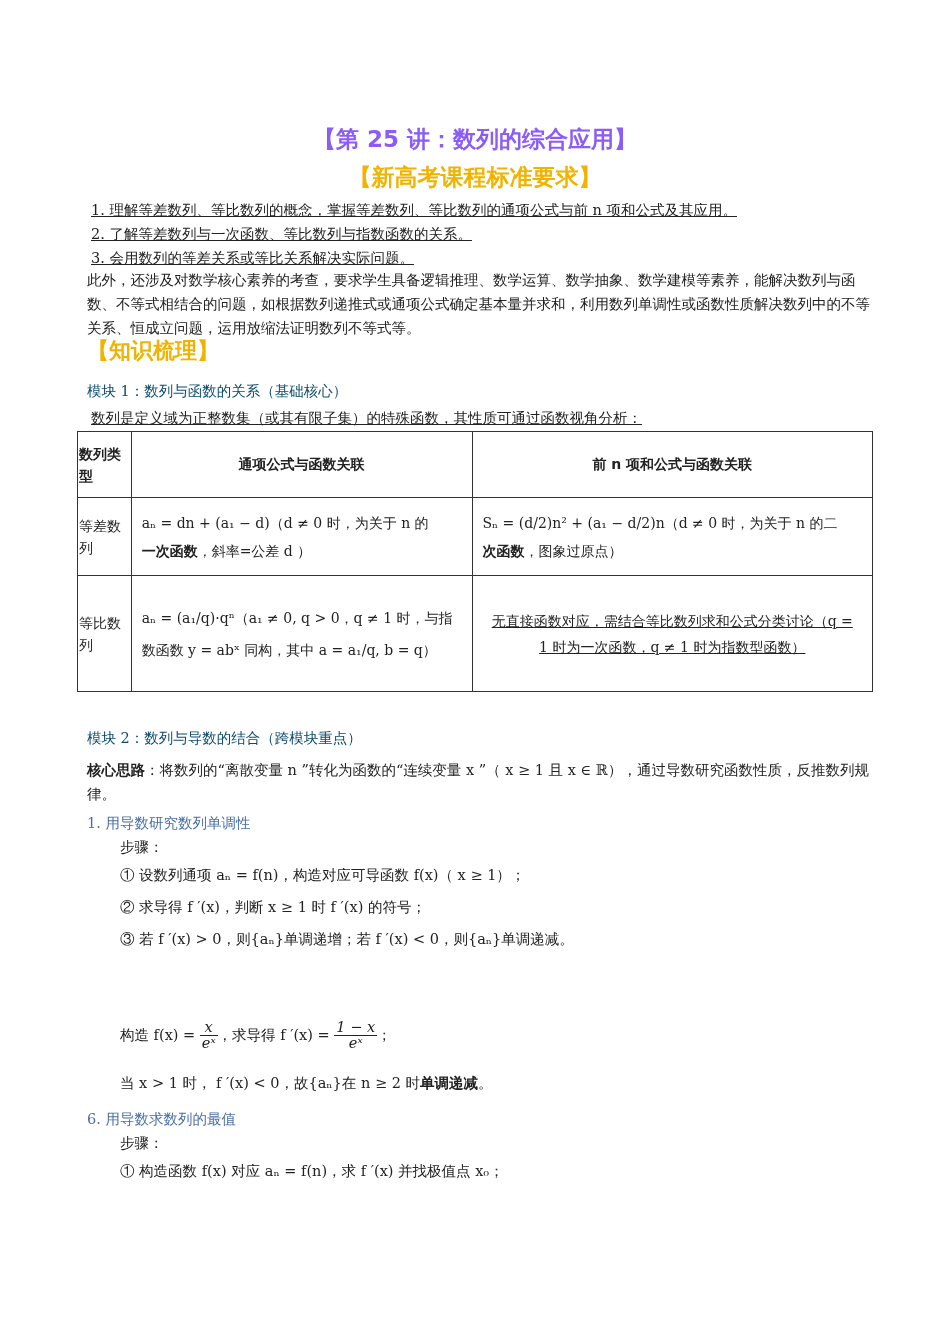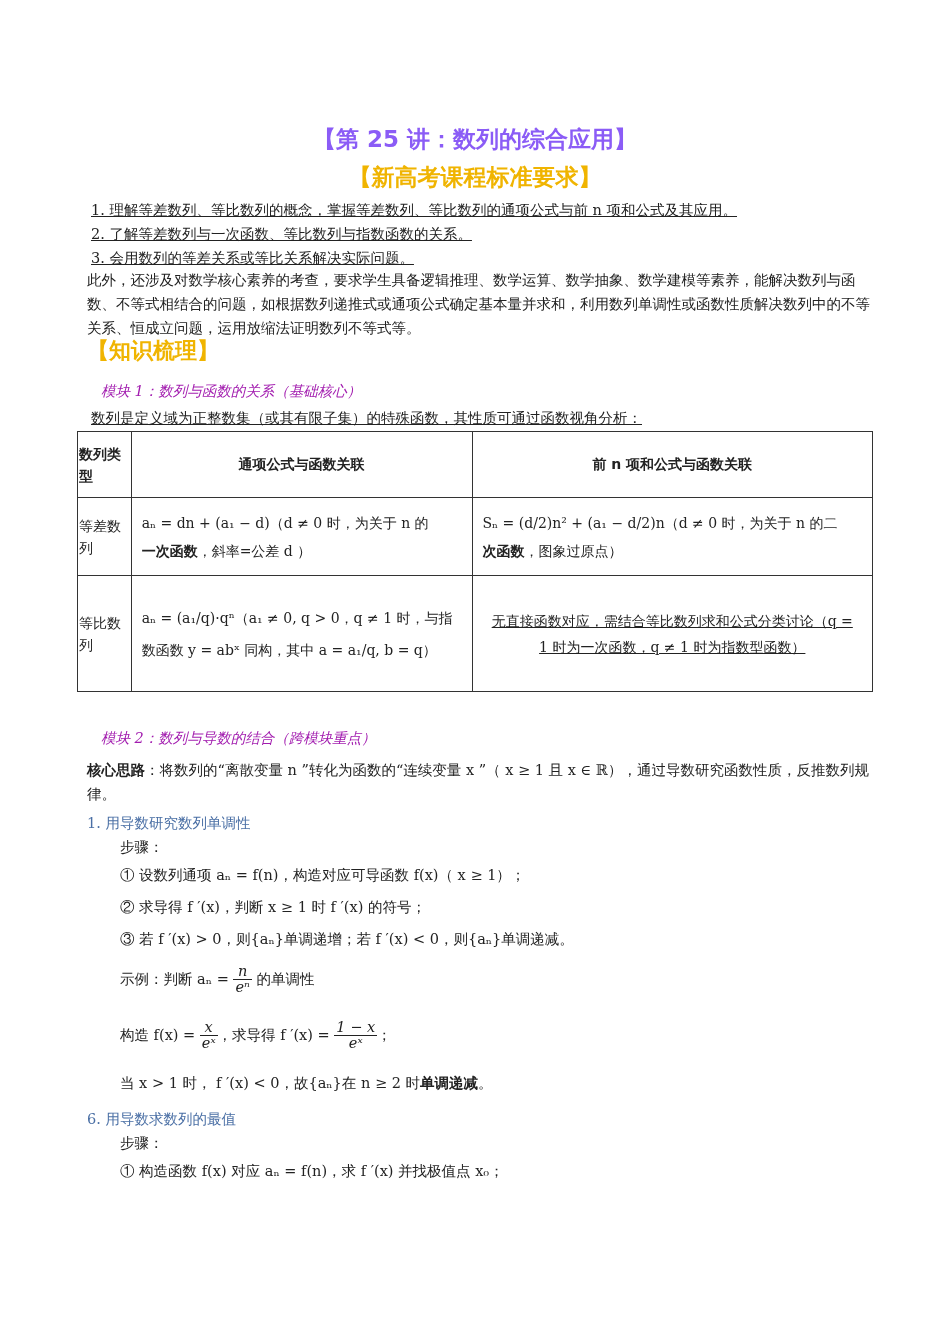--- a/index.html
+++ b/index.html
@@ -4,21 +4,21 @@
 <style>
   html, body { margin: 0; padding: 0; background: #ffffff; }
   body { width: 950px; height: 1344px; position: relative; font-family: "DejaVu Serif", "Liberation Serif", serif; color: #222; overflow: hidden; }
   .page { position: absolute; left: 0; top: 0; width: 950px; height: 1344px; }
   .title { position: absolute; left: 0; width: 950px; text-align: center; font-family: "DejaVu Sans", "Liberation Sans", sans-serif; font-weight: bold; }
   .t1 { top: 124px; font-size: 23px; color: #8b5cf6; }
   .t2 { top: 162px; font-size: 23px; color: #f0b400; }
   .line { position: absolute; left: 91px; font-size: 14.5px; line-height: 20px; white-space: nowrap; text-decoration: underline; }
   .para { position: absolute; left: 87px; width: 790px; font-size: 14.5px; line-height: 24px; }
   .h-know { position: absolute; left: 87px; top: 336px; font-size: 22px; font-weight: bold; color: #f0b400; font-family: "DejaVu Sans", "Liberation Sans", sans-serif; }
-  .module { position: absolute; left: 101px; font-size: 14.5px; color: #a21caf; font-style: italic; }
+  .module { position: absolute; left: 87px; font-size: 14.5px; color: #0c4a6e; }
   .sub { position: absolute; left: 87px; font-size: 14.5px; color: #4a6fa5; }
   .step { position: absolute; left: 120px; font-size: 14.5px; white-space: nowrap; }
   table { position: absolute; left: 77px; top: 431px; width: 796px; border-collapse: collapse; font-size: 14px; }
   td, th { border: 1px solid #333; vertical-align: middle; }
   th { font-weight: bold; font-size: 14px; font-family: "DejaVu Sans", sans-serif; }
   .c0 { width: 54px; text-align: left; line-height: 22px; }
   .c1 { width: 344px; }
   .c2 { width: 394px; }
   .frac { display: inline-block; vertical-align: middle; text-align: center; font-style: italic; line-height: 15px; }
   .frac .n { display: block; border-bottom: 1px solid #222; padding: 0 2px; }
@@ -76,23 +76,20 @@
   <div class="para" style="top:758px">
     <b class="k">核心思路</b><span>：将数列的“离散变量 n ”转化为函数的“连续变量 x ”（ x ≥ 1 且 x ∈ ℝ），通过导数研究函数性质，反推数列规律。</span>
   </div>
 
   <div class="sub" style="top:814px">1.  用导数研究数列单调性</div>
   <div class="step" style="top:838px">步骤：</div>
   <div class="step" style="top:866px">①  设数列通项 aₙ = f(n)，构造对应可导函数 f(x)（ x ≥ 1）；</div>
   <div class="step" style="top:898px">②  求导得 f ′(x)，判断 x ≥ 1 时 f ′(x) 的符号；</div>
   <div class="step" style="top:930px">③  若 f ′(x) &gt; 0，则{aₙ}单调递增；若 f ′(x) &lt; 0，则{aₙ}单调递减。</div>
 
-  <div class="step" style="top:964px">
-    <span>示例：判断 aₙ = </span><span class="frac"><span class="n">n</span><span class="d">eⁿ</span></span><span> 的单调性</span>
-  </div>
   <div class="step" style="top:1020px">
     <span>构造 f(x) = </span><span class="frac"><span class="n">x</span><span class="d">eˣ</span></span><span>，求导得 f ′(x) = </span><span class="frac"><span class="n">1 − x</span><span class="d">eˣ</span></span><span>；</span>
   </div>
   <div class="step" style="top:1074px">
     <span>当 x &gt; 1 时， f ′(x) &lt; 0，故{aₙ}在 n ≥ 2 时</span><b class="k">单调递减</b><span>。</span>
   </div>
 
   <div class="sub" style="top:1110px">6.  用导数求数列的最值</div>
   <div class="step" style="top:1134px">步骤：</div>
   <div class="step" style="top:1162px">①  构造函数 f(x) 对应 aₙ = f(n)，求 f ′(x) 并找极值点 x₀；</div>

